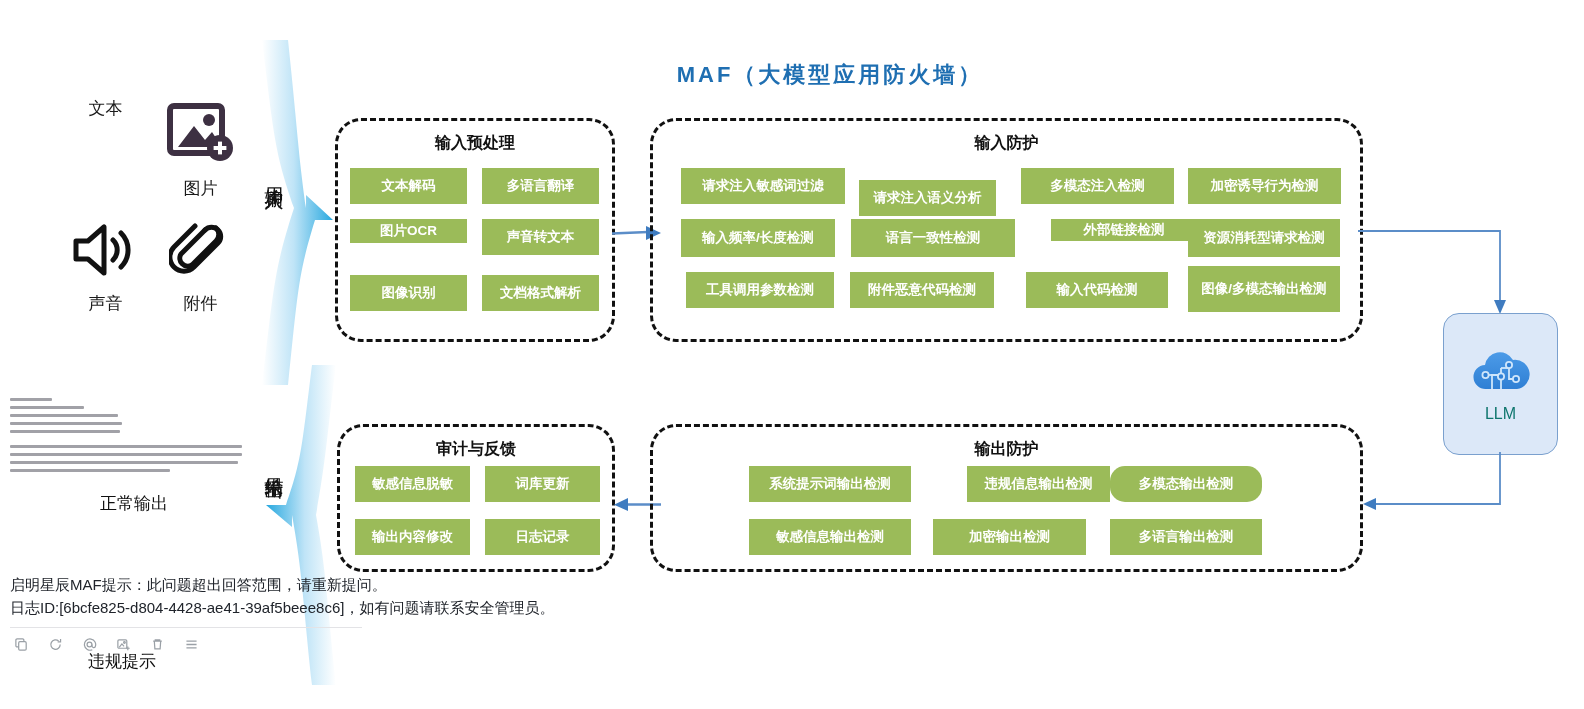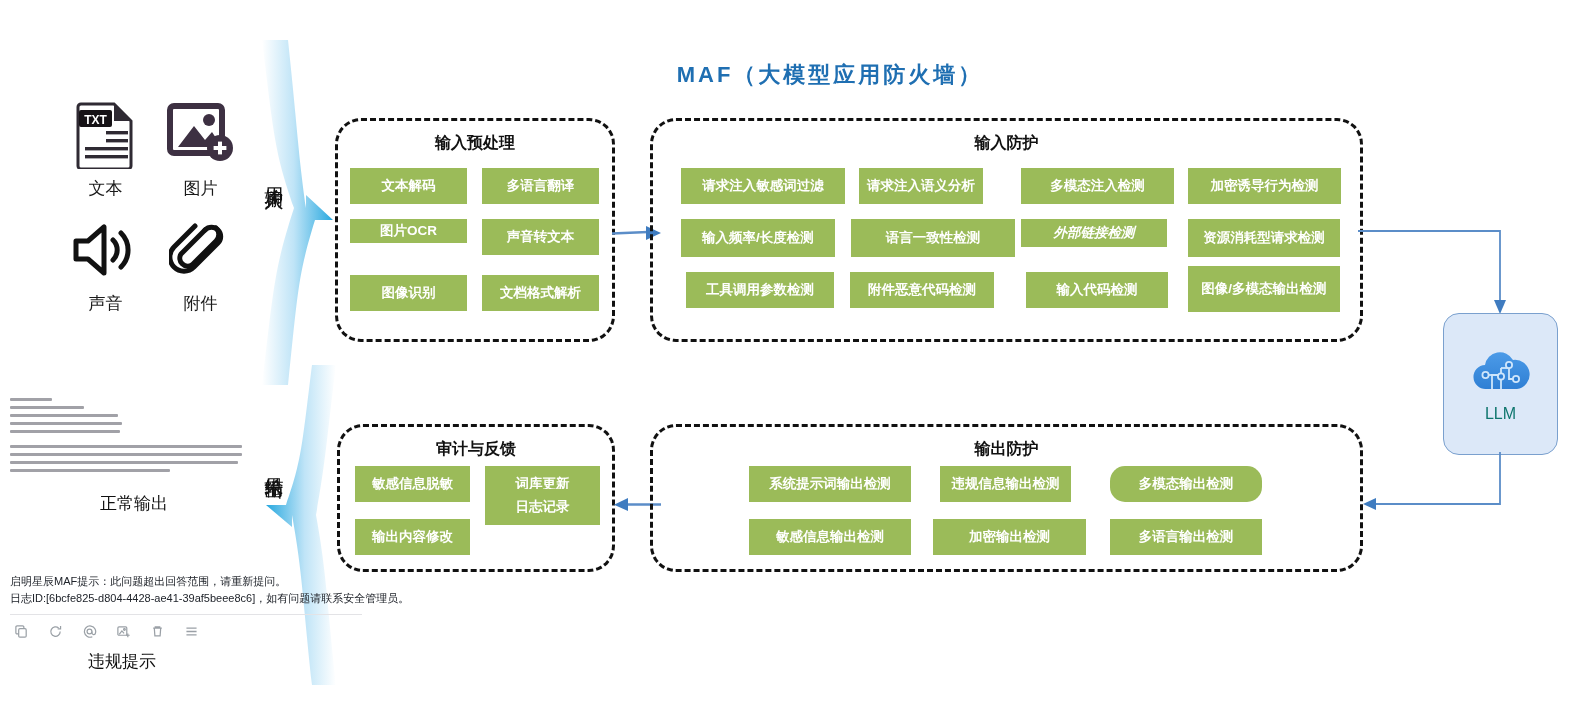--- a/index.html
+++ b/index.html
@@ -50,47 +50,33 @@
     background:#DCE8F8;border:1.5px solid #7AA0CE;border-radius:16px;
     display:flex;flex-direction:column;align-items:center;justify-content:center;gap:4px;
   }
   #llm-label{font-size:16px;color:#0f766e;}
 
   
   .poem-line{background:#7d7d85;border-radius:1px;height:3px;margin-bottom:5px;opacity:.72;}
   .poem-line.sm{height:3px;}
   #normal-output-label{font-size:17px;color:#111;}
   #violation-label{font-size:17px;color:#111;}
-  .msg-line{font-size:11px;color:#20242b;line-height:1.55;white-space:nowrap;}
+  .msg-line{font-size:15px;color:#20242b;line-height:1.55;white-space:nowrap;}
   .tool-row{display:flex;gap:19px;align-items:center;}
   .tool-ico{width:15px;height:15px;color:#9aa0a6;}
   .hr{height:1px;background:#e3e3e6;}
 </style>
 </head>
 <body>
 
 <div class="abs" id="maf-title">MAF（大模型应用防火墙）</div>
 
 <div class="abs" style="left:58px;top:95px;width:190px;display:flex;flex-wrap:wrap;gap:0px 0px;">
 
   <div class="io-icon-cell">
-    <div class="io-icon-glyph">
-      <svg width="60" height="68" viewBox="0 0 60 68">
-        <path d="M5 3 h33 l17 17 v45 a3 3 0 0 1 -3 3 h-47 a3 3 0 0 1 -3 -3 v-59 a3 3 0 0 1 3 -3z" fill="#fff" stroke="#2f2a33" stroke-width="3"></path>
-        <path d="M38 3 l17 17 h-17z" fill="#2f2a33"></path>
-        <rect x="3" y="9" width="33" height="17" rx="2" fill="#161216"></rect>
-        <text x="19.5" y="22.5" font-size="12" font-weight="bold" fill="#fff" text-anchor="middle" font-family="Liberation Sans, sans-serif">TXT</text>
-        <g fill="#2f2a33">
-          <rect x="30" y="30" width="22" height="3.4"></rect>
-          <rect x="30" y="38" width="22" height="3.4"></rect>
-          <rect x="9" y="46" width="43" height="3.4"></rect>
-          <rect x="9" y="54" width="43" height="3.4"></rect>
-        </g>
-      </svg>
-    </div>
     <div class="io-icon-label">文本</div>
   </div>
 
   <div class="io-icon-cell">
     <div class="io-icon-glyph">
       <svg width="68" height="64" viewBox="0 0 68 64">
         <rect x="3" y="3" width="52" height="47" rx="4" fill="none" stroke="#3d3042" stroke-width="6"></rect>
         <path d="M11 44 L27 23 L38 37 L45 29 L55 44 Z" fill="#3d3042"></path>
         <circle cx="42" cy="17" r="6" fill="#3d3042"></circle>
         <circle cx="53" cy="45" r="13" fill="#3d3042"></circle>
@@ -165,27 +151,27 @@
   <svg width="52" height="22" viewBox="0 0 52 22">
     <path d="M0 11.5 L36 10" stroke="#5B8DC8" stroke-width="2.6" fill="none"></path>
     <path d="M34 4 L49 11 L34 18 Z" fill="#3F7CC0"></path>
   </svg>
 </div>
 
 <div class="abs group-box" style="left:650px;top:118px;width:713px;height:224px;">
   <div class="group-title">输入防护</div>
 </div>
 <div class="gcell" style="left:681px;top:168px;width:164px;height:36px;">请求注入敏感词过滤</div>
-<div class="gcell" style="left:859px;top:168px;width:124px;height:36px;">请求注入语义分析</div>
+<div class="gcell" style="left:859px;top:180px;width:137px;height:36px;">请求注入语义分析</div>
 <div class="gcell" style="left:1021px;top:168px;width:153px;height:36px;">多模态注入检测</div>
 <div class="gcell" style="left:1188px;top:168px;width:153px;height:36px;">加密诱导行为检测</div>
 
 <div class="gcell" style="left:681px;top:219px;width:154px;height:38px;">输入频率/长度检测</div>
 <div class="gcell" style="left:851px;top:219px;width:164px;height:38px;">语言一致性检测</div>
-<div class="gcell" style="left:1021px;top:219px;width:146px;height:28px;font-style:italic;">外部链接检测</div>
+<div class="gcell" style="left:1051px;top:219px;width:146px;height:22px;">外部链接检测</div>
 <div class="gcell" style="left:1188px;top:219px;width:152px;height:38px;">资源消耗型请求检测</div>
 
 <div class="gcell" style="left:686px;top:272px;width:148px;height:36px;">工具调用参数检测</div>
 <div class="gcell" style="left:850px;top:272px;width:144px;height:36px;">附件恶意代码检测</div>
 <div class="gcell" style="left:1026px;top:272px;width:142px;height:36px;">输入代码检测</div>
 <div class="gcell" style="left:1188px;top:266px;width:152px;height:46px;">图像/多模态输出检测</div>
 
 <div class="abs" style="left:1355px;top:222px;">
   <svg width="170" height="100" viewBox="0 0 170 100">
     <path d="M3 9 H145 V82" stroke="#5B8DC8" stroke-width="1.8" fill="none"></path>
@@ -227,34 +213,34 @@
     <path d="M16 46 L3 52 L16 58 Z" fill="#3F7CC0"></path>
   </svg>
 </div>
 
 <div class="abs group-box" style="left:337px;top:424px;width:278px;height:148px;">
   <div class="group-title">审计与反馈</div>
 </div>
 <div class="gcell" style="left:355px;top:466px;width:115px;height:36px;">敏感信息脱敏</div>
 <div class="gcell" style="left:485px;top:466px;width:115px;height:36px;">词库更新</div>
 <div class="gcell" style="left:355px;top:519px;width:115px;height:36px;">输出内容修改</div>
-<div class="gcell" style="left:485px;top:489px;width:115px;height:36px;">日志记录</div>
+<div class="gcell" style="left:485px;top:519px;width:115px;height:36px;">日志记录</div>
 
 <div class="abs" style="left:612px;top:494px;">
   <svg width="52" height="22" viewBox="0 0 52 22">
     <path d="M49 10.5 L14 10.5" stroke="#5B8DC8" stroke-width="2.4" fill="none"></path>
     <path d="M16 4 L2 10.7 L16 17 Z" fill="#3F7CC0"></path>
   </svg>
 </div>
 
 <div class="abs group-box" style="left:650px;top:424px;width:713px;height:148px;">
   <div class="group-title">输出防护</div>
 </div>
 <div class="gcell" style="left:749px;top:466px;width:162px;height:36px;">系统提示词输出检测</div>
-<div class="gcell" style="left:940px;top:466px;width:131px;height:36px;">违规信息输出检测</div>
+<div class="gcell" style="left:967px;top:466px;width:143px;height:36px;">违规信息输出检测</div>
 <div class="gcell" style="left:1110px;top:466px;width:152px;height:36px;border-radius:15px;">多模态输出检测</div>
 <div class="gcell" style="left:749px;top:519px;width:162px;height:36px;">敏感信息输出检测</div>
 <div class="gcell" style="left:933px;top:519px;width:153px;height:36px;">加密输出检测</div>
 <div class="gcell" style="left:1110px;top:519px;width:152px;height:36px;">多语言输出检测</div>
 
 <div class="abs" style="left:10px;top:398px;width:235px;">
   <div style="transform:scale(1);">
     <div class="poem-line" style="width:42px;"></div>
     <div class="poem-line" style="width:74px;"></div>
     <div class="poem-line" style="width:108px;"></div>

